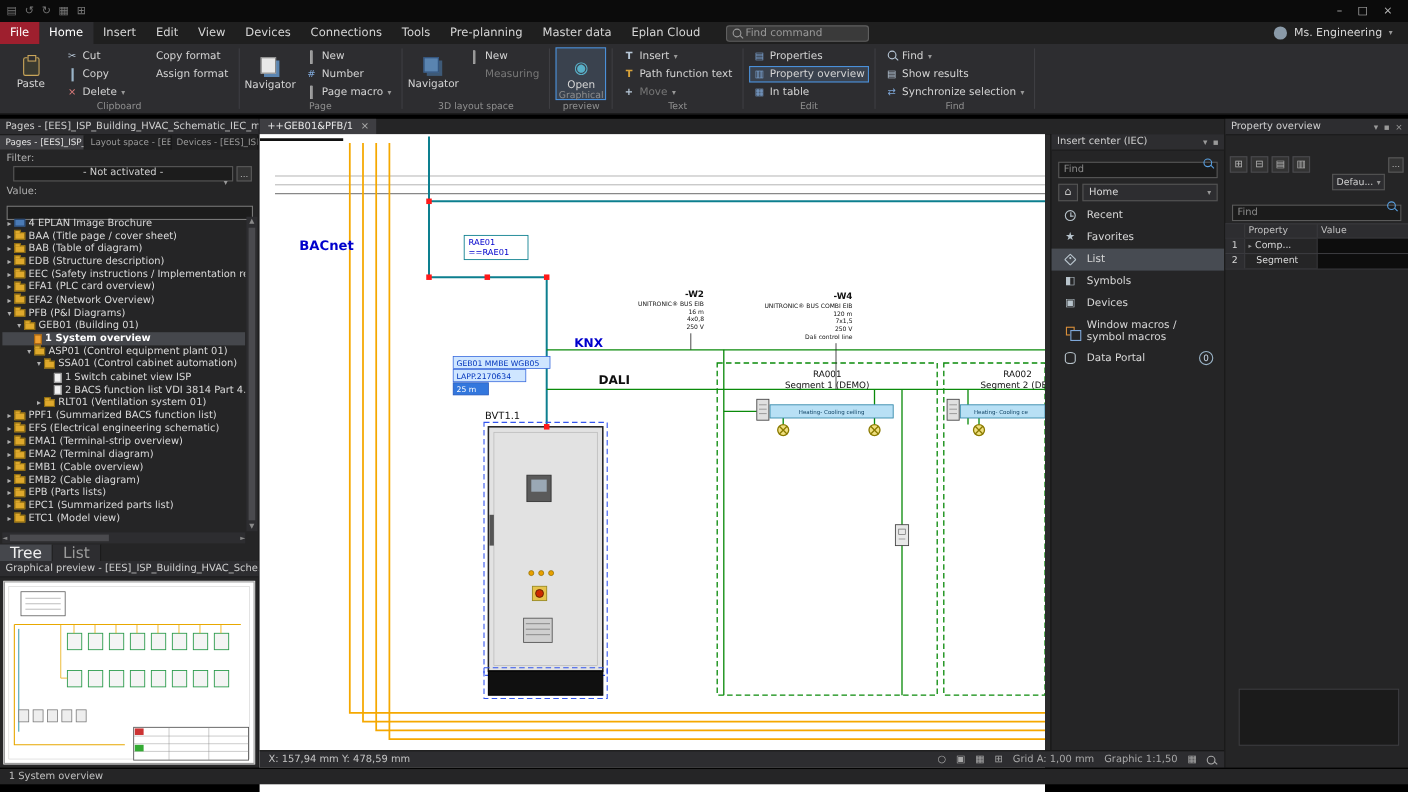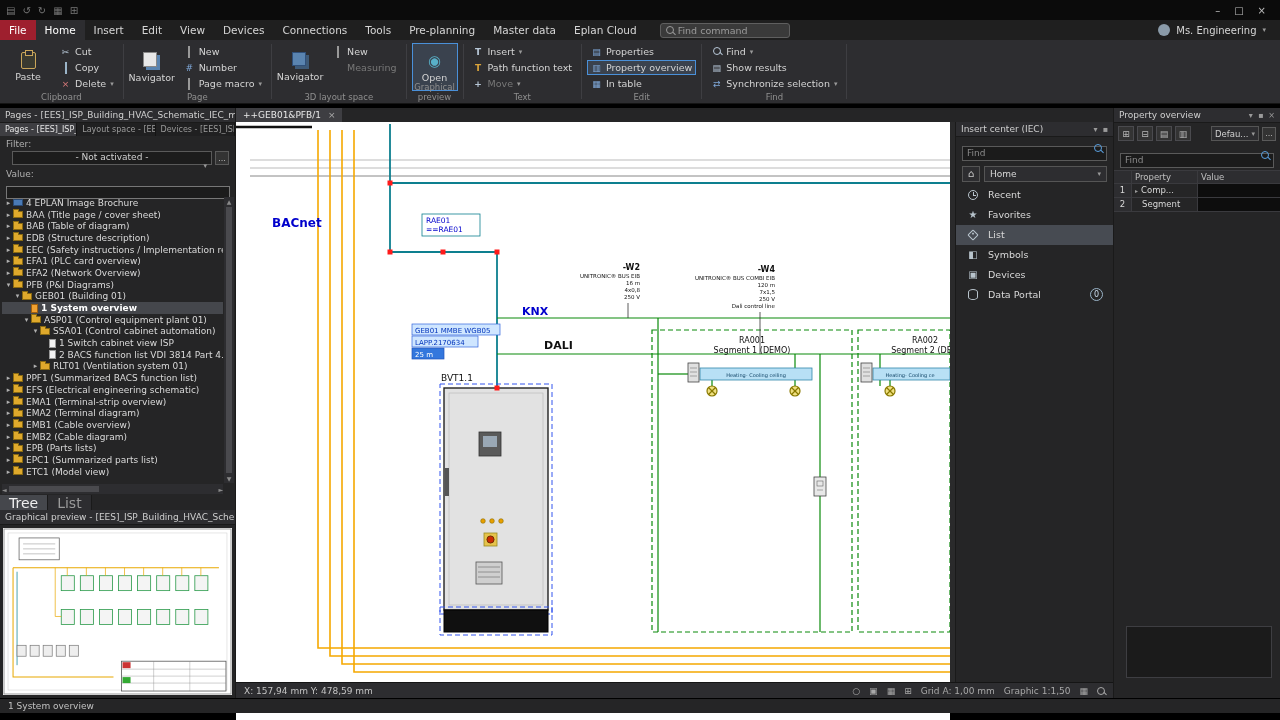--- a/index.html
+++ b/index.html
@@ -120,21 +120,21 @@
 .i-clock::after{content:"";position:absolute;left:3.8px;top:4px;width:3px;height:1.2px;background:#b8c4cc;}
 .i-tag{width:8px;height:8px;border:1.2px solid #b8c4cc;border-radius:1px;transform:rotate(45deg);position:relative;}
 .i-tag::before{content:"";position:absolute;left:1px;top:1px;width:2px;height:2px;border-radius:50%;background:#b8c4cc;}
 .i-mac{width:8px;height:8px;border:1.2px solid #d98f3a;position:relative;}
 .i-mac::after{content:"";position:absolute;left:2.5px;top:2.5px;width:8px;height:8px;border:1.2px solid #7fa8d9;background:#252526;}
 .i-db{width:10px;height:11px;border:1.2px solid #b8c4cc;border-radius:5px/3px;}
 
 #property-panel{position:absolute;left:1113px;top:108px;width:167px;height:590px;background:#252526;border-left:1px solid #1a1a1a;}
 #prop-toolbar{display:flex;align-items:center;gap:3px;padding:3px 4px;}
 .tbtn{width:16px;height:15px;border:1px solid #4a4a4e;background:#333;color:#b8b8b8;font-size:9px;display:flex;align-items:center;justify-content:center;}
-#prop-default{width:48px;height:15px;border:1px solid #555;background:#2d2d30;font-size:8.5px;color:#d0d0d0;display:flex;align-items:center;padding:0 3px;margin-left:auto;}
+#prop-default{width:48px;height:15px;border:1px solid #555;background:#2d2d30;font-size:8.5px;color:#d0d0d0;display:flex;align-items:center;padding:0 3px;margin-left:auto;margin-top:32px;}
 #prop-default .g-dd{margin-left:auto;font-size:7px;color:#999;}
 .pt-head,.pt-row{display:flex;height:14px;font-size:8.5px;align-items:stretch;border-bottom:1px solid #3a3a3e;}
 .pt-head{background:#2d2d30;color:#c0c0c0;border-top:1px solid #3a3a3e;}
 .pt-row{color:#d8d8d8;}
 .c0{flex:0 0 18px;background:#2d2d30;border-right:1px solid #3a3a3e;display:flex;align-items:center;justify-content:center;}
 .c1{flex:0 0 66px;border-right:1px solid #3a3a3e;display:flex;align-items:center;padding:0 3px;gap:3px;}
 .c2{flex:1;display:flex;align-items:center;padding:0 3px;}
 .pt-row .c2{background:#0d0d0d;}
 #prop-note{position:absolute;left:12px;right:8px;bottom:20px;height:52px;background:#1b1b1b;border:1px solid #3e3e42;}
 
@@ -194,20 +194,30 @@
           <span>Cut</span>
         </div>
       <div class="sbtn">
           <span class="sic"><span class="i-copy"></span></span>
           <span>Copy</span>
         </div>
       <div class="sbtn">
           <span class="sic g g-close c-rd"></span>
           <span>Delete</span>
           <span class="g g-dd ddm"></span>
+        </div>
+    </div>
+    <div class="rcol">
+      <div class="sbtn">
+          <span class="sic"><span class="i-brush"></span></span>
+          <span>Copy format</span>
+        </div>
+      <div class="sbtn">
+          <span class="sic"><span class="i-brush2"></span></span>
+          <span>Assign format</span>
         </div>
     </div>
     <div class="glabel">Clipboard</div>
   </div>
   <div class="rsep"></div>
   <div class="rgroup">
     <div class="bigbtn">
       <span class="i-nav"></span>
       <span class="blabel">Navigator</span>
     </div>
@@ -725,20 +735,26 @@
       <span class="lbl">List</span>
     </div>
   <div class="icrow">
       <span class="iwrap g g-half"></span>
       <span class="lbl">Symbols</span>
     </div>
   <div class="icrow">
       <span class="iwrap g g-sq"></span>
       <span class="lbl">Devices</span>
     </div>
+  <div class="icrow two">
+      <span class="iwrap">
+        <span class="i-mac"></span>
+      </span>
+      <span class="lbl">Window macros / symbol macros</span>
+    </div>
   <div class="icrow">
       <span class="iwrap">
         <span class="i-db"></span>
       </span>
       <span class="lbl">Data Portal</span>
       <span class="badge">0</span>
     </div>
 </div>
 
 <div id="property-panel">

